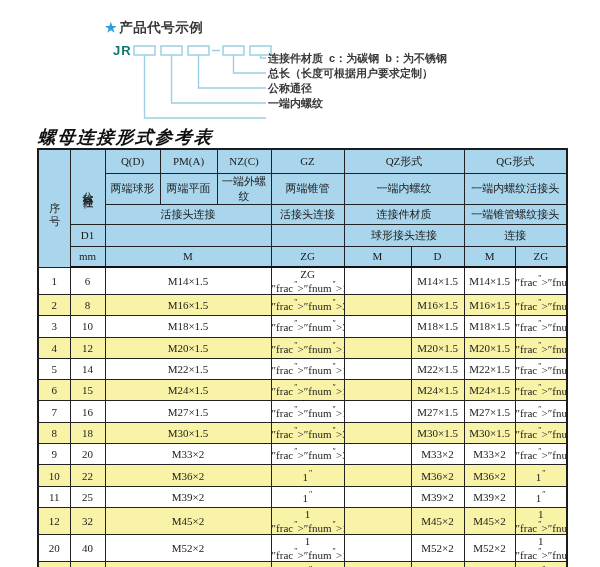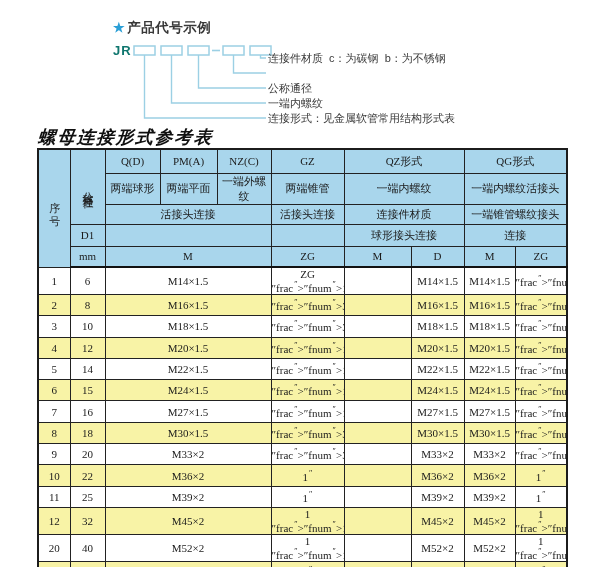--- a/index.html
+++ b/index.html
@@ -9,24 +9,24 @@
     -webkit-font-smoothing:antialiased;
   }
   .page{position:relative;width:600px;height:567px;background:#fff;overflow:hidden;}
 
   
   .diagram{position:absolute;left:0;top:0;width:600px;height:148px;}
   .connector-svg{position:absolute;left:0;top:0;}
   .connector-svg polyline{fill:none;stroke:var(--diagram-line,#9cd0e4);stroke-width:1.4;}
   .connector-svg rect{fill:#ffffff;stroke:var(--diagram-line,#9cd0e4);stroke-width:1.5;}
   .connector-svg line{stroke:var(--diagram-line,#9cd0e4);stroke-width:1.6;}
-  .dg-title{position:absolute;left:113px;top:19px;font-size:13.5px;font-weight:bold;color:#383838;letter-spacing:.5px;}
+  .dg-title{position:absolute;left:105px;top:19px;font-size:13.5px;font-weight:bold;color:#383838;letter-spacing:.5px;}
   .dg-title .star{color:var(--star,#2b9fd6);margin-right:2px;font-size:13px;}
   .jr{position:absolute;left:113px;top:43px;font-size:13px;font-weight:bold;color:#0f766e;letter-spacing:1px;}
-  .dlabel{position:absolute;left:268px;font-size:11px;line-height:13px;font-weight:normal;color:#3a3a3a;white-space:pre;}
+  .dlabel{position:absolute;left:268px;font-size:11px;line-height:13px;font-weight:bold;color:#3a3a3a;white-space:pre;}
 
   
   .tbl-title{
     position:absolute;left:38px;top:125px;
     font-family:"Liberation Serif", serif;
     font-size:17.5px;font-weight:bold;font-style:italic;
     color:#101010;letter-spacing:2px;transform:skewX(-4deg);
   }
 
   
@@ -80,23 +80,23 @@
       <rect x="188" y="46" width="21" height="9"></rect>
       <line x1="212" y1="50.5" x2="220" y2="50.5"></line>
       <rect x="223" y="46" width="21" height="9"></rect>
       <rect x="250" y="46" width="21" height="9"></rect>
     </svg>
     <div class="dg-title">
       <span class="star">★</span><span>产品代号示例</span>
     </div>
     <div class="jr">JR</div>
     <div class="dlabel" style="top:52px">连接件材质  c：为碳钢  b：为不锈钢</div>
+    <div class="dlabel" style="top:67px">总长（长度可根据用户要求定制）</div>
     <div class="dlabel" style="top:82px">公称通径</div>
     <div class="dlabel" style="top:97px">一端内螺纹</div>
-    <div class="dlabel" style="top:112px">连接形式：见金属软管常用结构形式表</div>
   </div>
 
   <div class="tbl-title">螺母连接形式参考表</div>
 
   <table class="ref">
     <colgroup>
       <col style="width:32px">
         <col style="width:35px">
         <col style="width:55px">
       <col style="width:57px">

